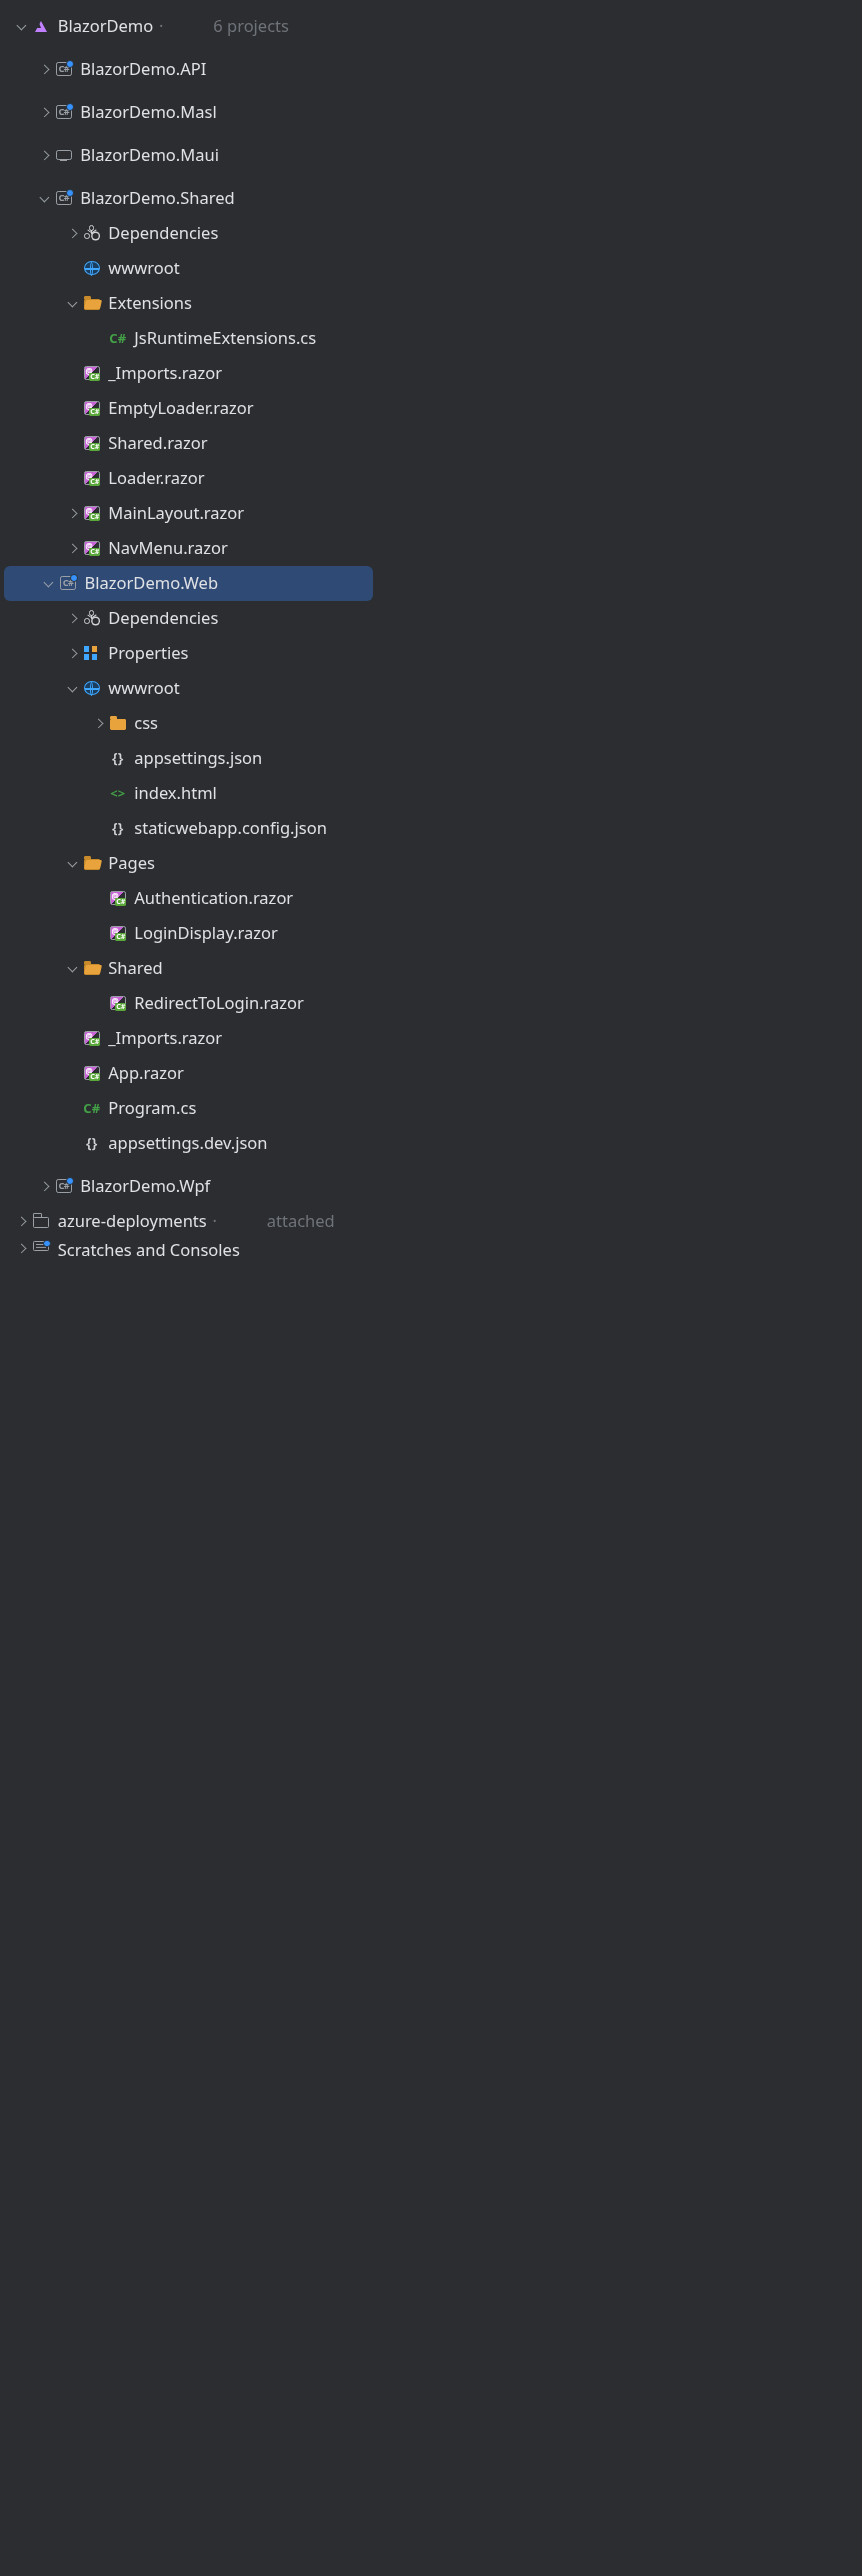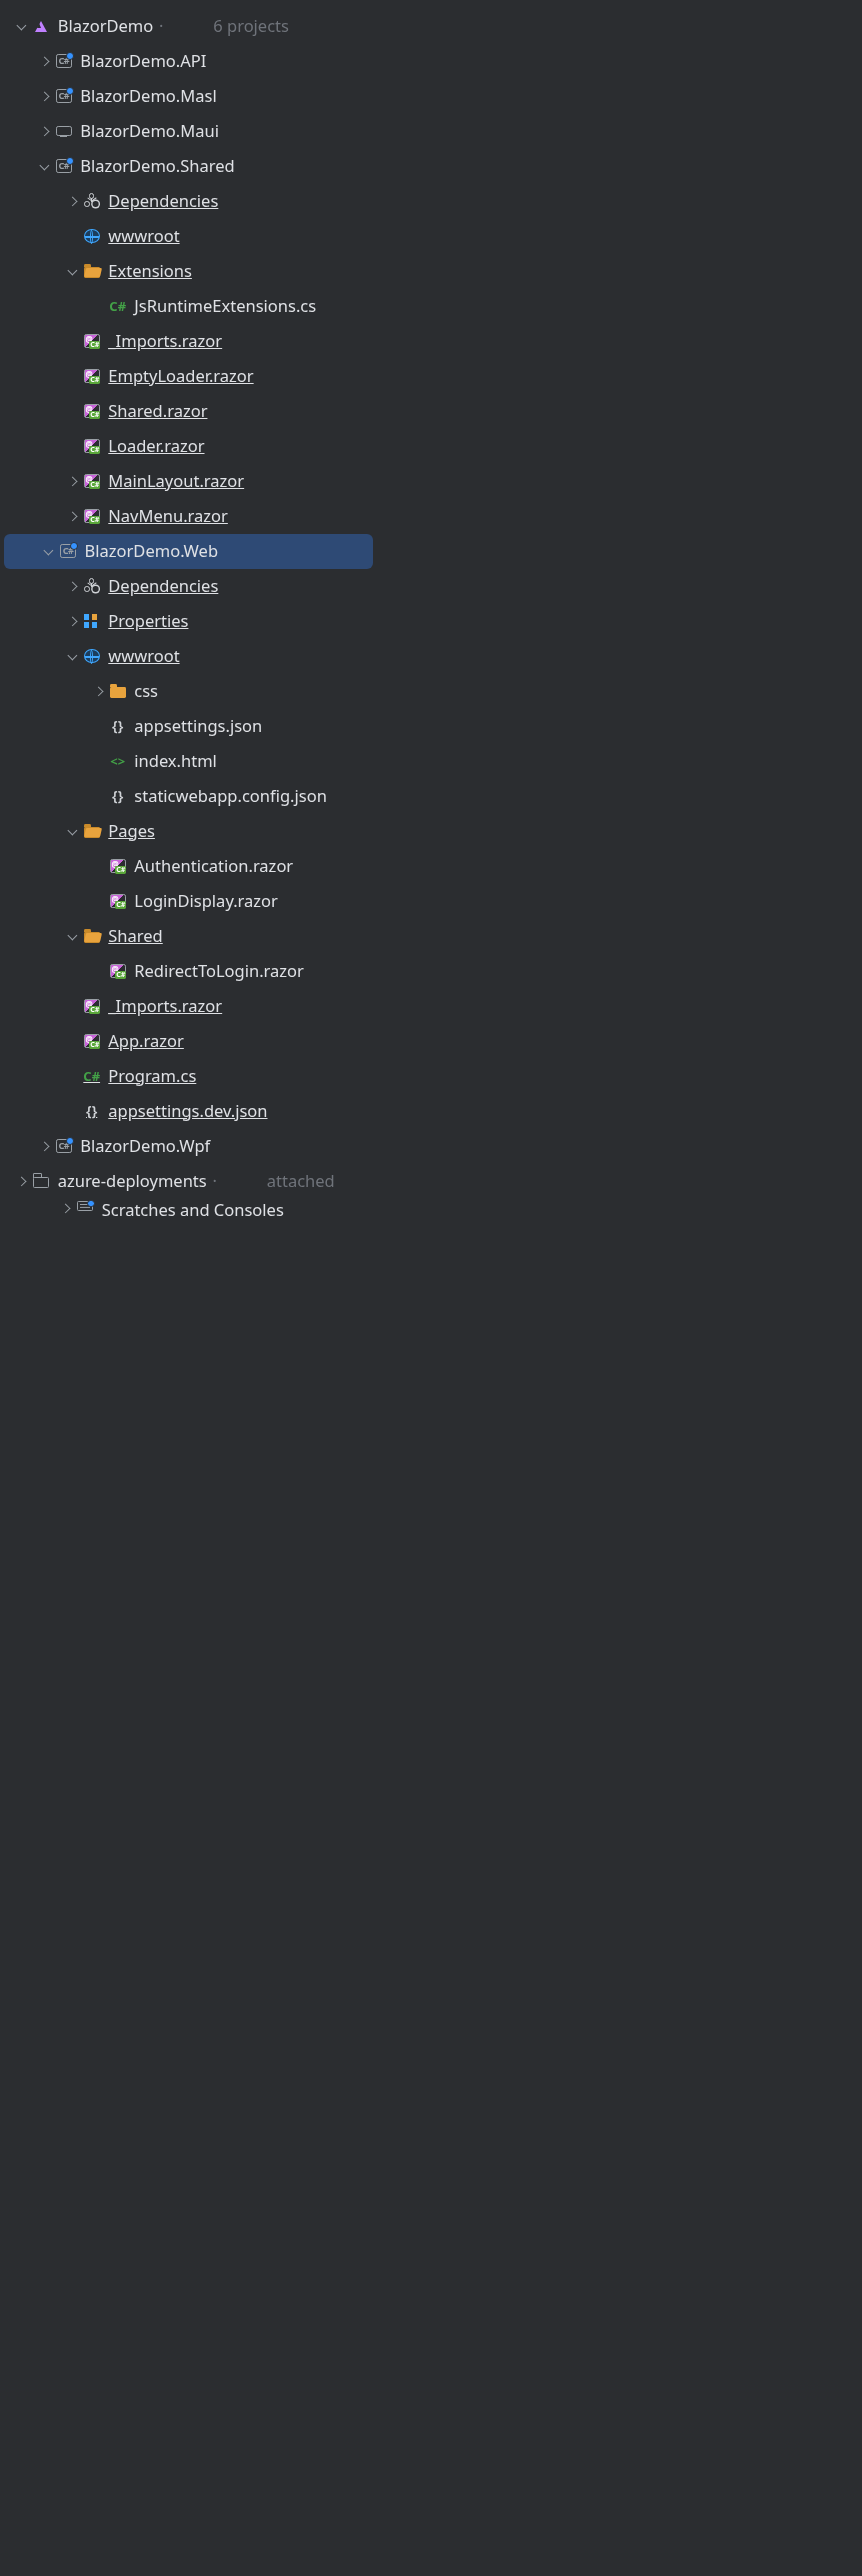--- a/index.html
+++ b/index.html
@@ -26,22 +26,22 @@
   .arrow.none{visibility:hidden;}
   .ico{width:16px;height:16px;flex:0 0 16px;margin-right:8.6px;
     display:inline-flex;align-items:center;justify-content:center;
     position:relative;}
   .label{}
   .muted{color:var(--muted);margin-left:44px;}
   .dot{margin:0 5.8px;color:var(--muted);}
 
   
   .i0{padding-left:14.4px;}
-  .i1{padding-left:37px;}
-  .i2{padding-left:65px;text-decoration:underline;}
+  .i1{padding-left:37px;margin-top:8px;}
+  .i2{padding-left:65px;}
   .i3{padding-left:91px;}
 
   
 
   
   .chev-right::before,.chev-down::before{content:"";display:block;width:5.8px;height:5.8px;
     border-right:1.4px solid #9aa0a6;border-bottom:1.4px solid #9aa0a6;}
   .chev-right::before{transform:rotate(-45deg);}
   .chev-down::before{transform:rotate(45deg);margin-top:-2.2px;}
 
@@ -112,21 +112,21 @@
   .ico-props{width:14.4px;height:14.4px;position:relative;}
   .ico-props::before,.ico-props::after{content:"";position:absolute;width:5.8px;height:5.8px;}
   .ico-props::before{top:0;left:0;background:#3fa7ff;box-shadow:8px 0 0 #e8a33d;}
   .ico-props::after{top:8px;left:0;background:#3fa7ff;box-shadow:8px 0 0 #3fa7ff;}
 
   
   .ico-scratch{width:14.4px;height:10px;border:1.4px solid #9aa0a6;border-radius:1.4px;position:relative;}
   .ico-scratch::before{content:"";position:absolute;top:1.4px;left:2.2px;right:2.2px;height:1.4px;background:#9aa0a6;box-shadow:0 2.9px 0 #9aa0a6;}
   .ico-scratch::after{content:"";position:absolute;top:-2.9px;right:-2.9px;width:5.8px;height:5.8px;border-radius:50%;background:#3592ff;border:0.7px solid var(--bg);}
 
-  .cut{overflow:hidden;height:24.4px;align-items:flex-start;padding-top:2.9px;margin-left:44px;}
+  .cut{overflow:hidden;height:24.4px;align-items:flex-start;padding-top:2.9px;}
 </style>
 </head>
 <body>
 
 <div class="tree">
 
   <div class="row i0">
     <span class="arrow">
         <span class="chev-down"></span>
       </span>

